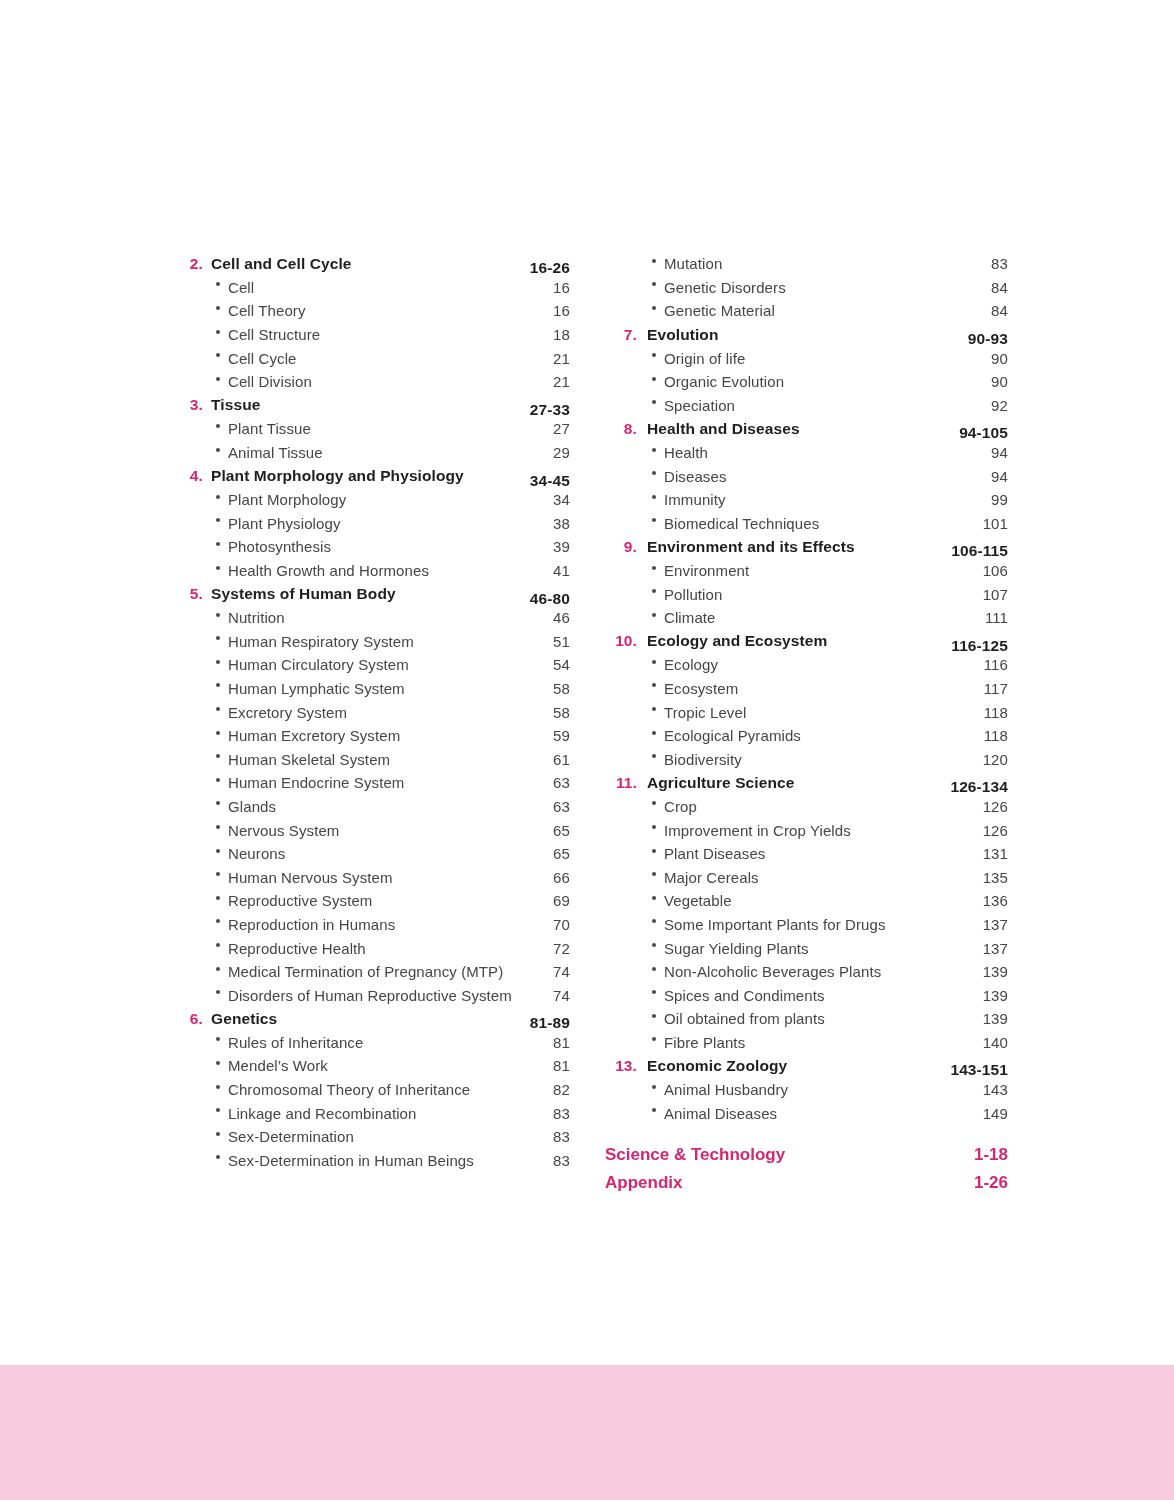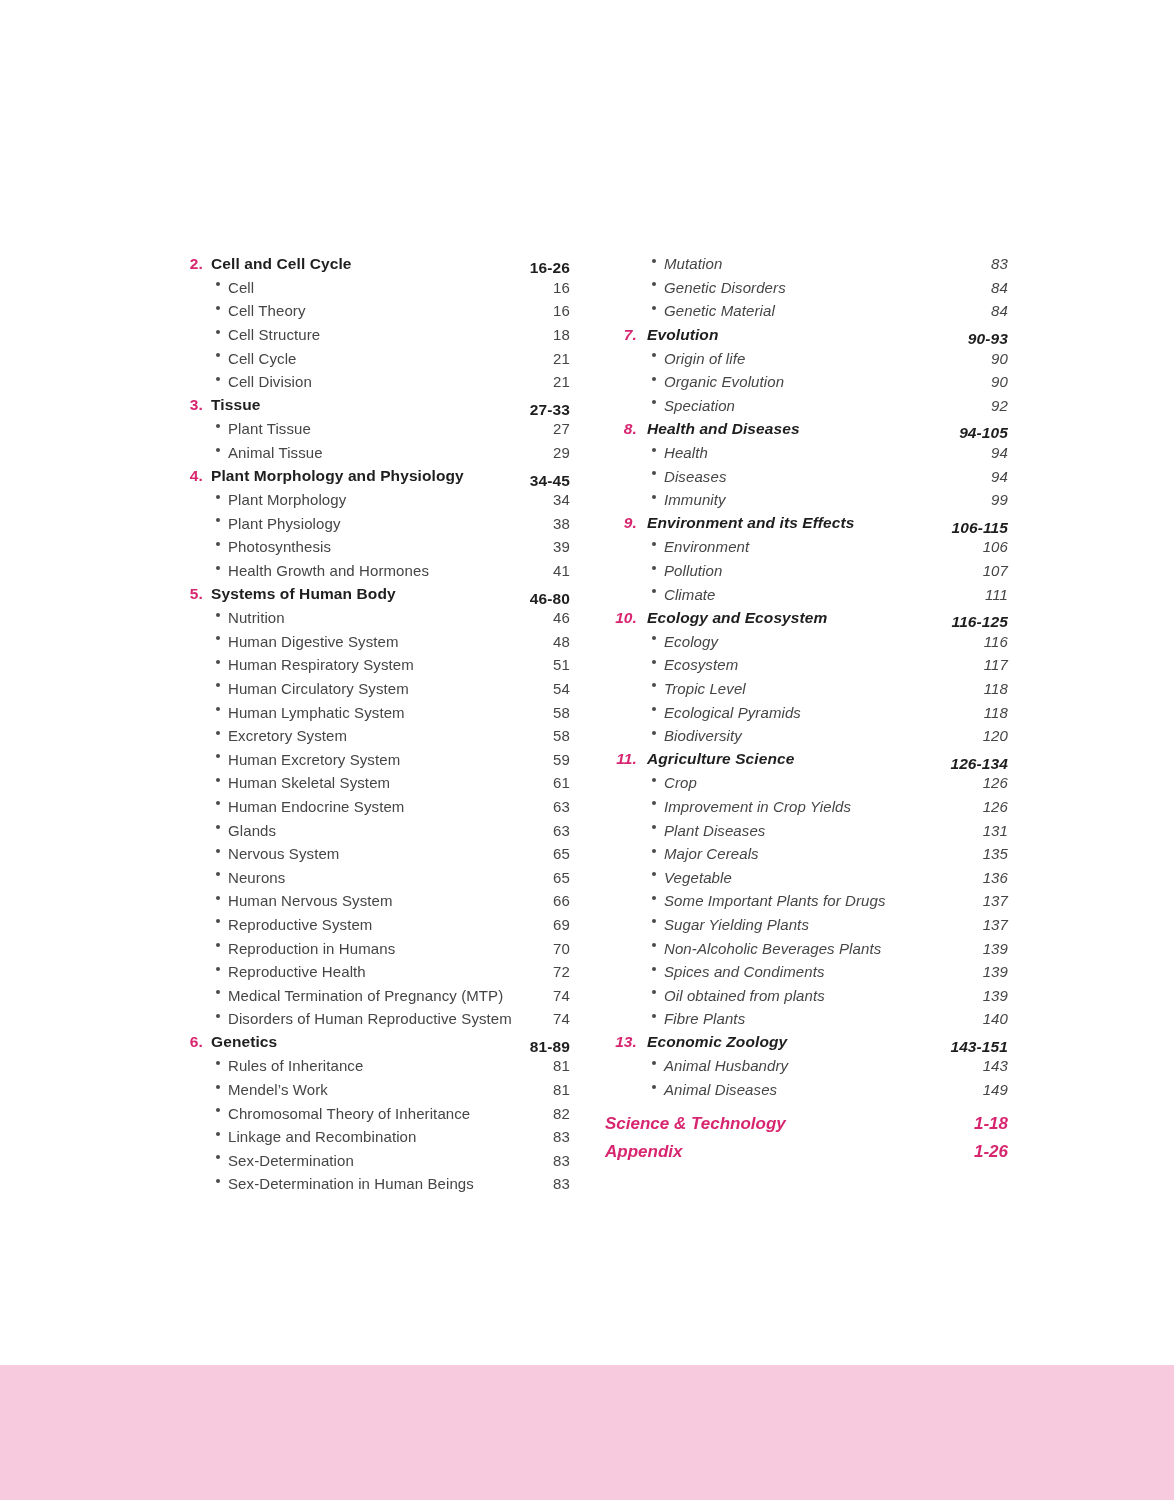--- a/index.html
+++ b/index.html
@@ -29,21 +29,21 @@
     top: 1365px;
     width: 100%;
     height: 135px;
     background: var(--band);
   }
   .col {
     position: absolute;
     top: 252px;
   }
   .col-1 { left: 186px; width: 384px; }
-  .col-2 { left: 605px; width: 403px; font-style: italic; }
+  .col-2 { left: 605px; width: 403px; }
 
   .row {
     display: flex;
     align-items: center;
     height: 23.6px;
     font-size: 15px;
     color: var(--sub-color);
     letter-spacing: 0.1px;
   }
   .row.chapter {
@@ -76,21 +76,21 @@
   .pages {
     margin-left: auto;
     padding-left: 8px;
     white-space: nowrap;
   }
   .chapter .pages { color: var(--chapter-color); margin-top: 9px; }
 
   .footer-block { margin-top: 13px; }
   .footer-row {
     display: flex;
-    align-items: flex-start;
+    align-items: flex-end;
     height: 27.5px;
     font-weight: bold;
     font-size: 17px;
     color: var(--accent);
   }
   .footer-row .pages { color: var(--accent); }
 </style>
 </head>
 <body style="--accent: #d8256f; --band: #f8cadd; --chapter-color: #1e1e1e; --sub-color: #454545;">
 
@@ -171,25 +171,20 @@
         <span class="title">Systems of Human Body</span>
         <span class="pages">46-80</span>
       </div>
       <div class="row sub">
         <span class="bullet"></span>
         <span class="title">Nutrition</span>
         <span class="pages">46</span>
       </div>
       <div class="row sub">
         <span class="bullet"></span>
-        <span class="title">Human Digestive System</span>
-        <span class="pages">48</span>
-      </div>
-      <div class="row sub">
-        <span class="bullet"></span>
         <span class="title">Human Respiratory System</span>
         <span class="pages">51</span>
       </div>
       <div class="row sub">
         <span class="bullet"></span>
         <span class="title">Human Circulatory System</span>
         <span class="pages">54</span>
       </div>
       <div class="row sub">
         <span class="bullet"></span>
@@ -345,20 +340,25 @@
       </div>
       <div class="row sub">
         <span class="bullet"></span>
         <span class="title">Diseases</span>
         <span class="pages">94</span>
       </div>
       <div class="row sub">
         <span class="bullet"></span>
         <span class="title">Immunity</span>
         <span class="pages">99</span>
+      </div>
+      <div class="row sub">
+        <span class="bullet"></span>
+        <span class="title">Biomedical Techniques</span>
+        <span class="pages">101</span>
       </div>
       <div class="row chapter">
         <span class="num">9.</span>
         <span class="title">Environment and its Effects</span>
         <span class="pages">106-115</span>
       </div>
       <div class="row sub">
         <span class="bullet"></span>
         <span class="title">Environment</span>
         <span class="pages">106</span>

